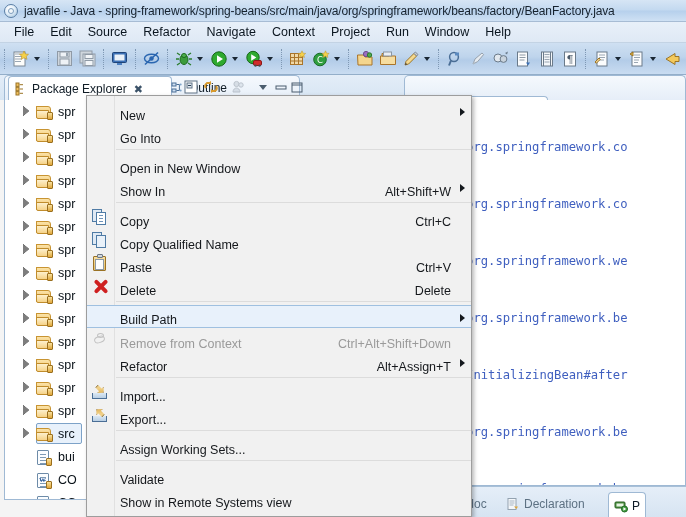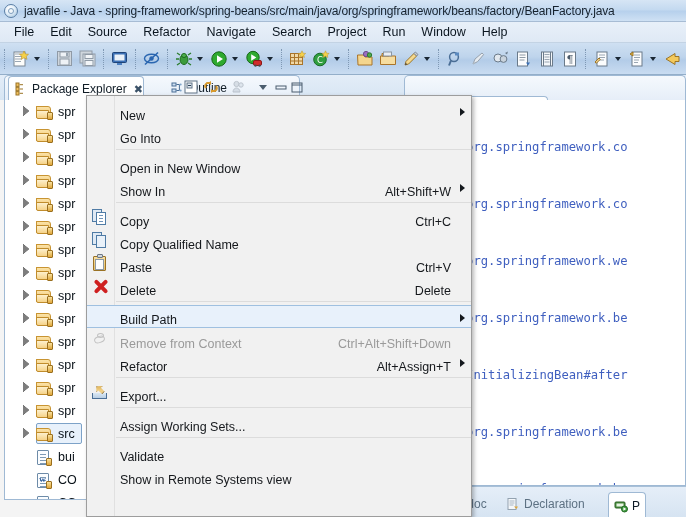--- a/index.html
+++ b/index.html
@@ -393,21 +393,21 @@
     </div>
     <div class="title-text">javafile - Java - spring-framework/spring-beans/src/main/java/org/springframework/beans/factory/BeanFactory.java</div>
   </div>
 
   <div class="menubar">
     <div class="mi">File</div>
     <div class="mi">Edit</div>
     <div class="mi">Source</div>
     <div class="mi">Refactor</div>
     <div class="mi">Navigate</div>
-    <div class="mi">Search</div>
+    <div class="mi">Context</div>
     <div class="mi">Project</div>
     <div class="mi">Run</div>
     <div class="mi">Window</div>
     <div class="mi">Help</div>
   </div>
 
   <div class="toolbar">
     <div class="tb-sep"></div>
     <div class="tb-btn">
       <svg width="18" height="18" viewBox="0 0 18 18">
@@ -597,21 +597,21 @@
       <svg width="18" height="18" viewBox="0 0 18 18">
           <path d="M12 3.5v3h4v5h-4v3l-9-5.5z" fill="#f3c95c" stroke="#9c7526"></path>
         </svg>
     </div>
   </div>
 
   <div class="tabrow">
     <div class="tabgroup-left"></div>
     <div class="tabgroup-right"></div>
 
-    <div class="tab active" style="left:8px; width:136px;">
+    <div class="tab active" style="left:8px; width:164px;">
       <span class="tabicon">
         <svg width="14" height="14" viewBox="0 0 14 14">
             <rect x="2" y="1" width="3" height="3.4" fill="#f0c060" stroke="#9c7526"></rect>
             <rect x="2" y="5.3" width="3" height="3.4" fill="#f0c060" stroke="#9c7526"></rect>
             <rect x="2" y="9.6" width="3" height="3.4" fill="#f0c060" stroke="#9c7526"></rect>
             <line x1="5.6" y1="2.7" x2="9" y2="2.7" stroke="#9c7526"></line>
             <line x1="5.6" y1="7" x2="9" y2="7" stroke="#9c7526"></line>
             <line x1="5.6" y1="11.3" x2="9" y2="11.3" stroke="#9c7526"></line>
           </svg>
       </span>
@@ -1070,20 +1070,29 @@
     </div>
 
     <div class="mrow">
       <span class="m-label">Refactor</span>
       <span class="m-accel">Alt+Assign+T</span>
       <span class="m-sub"></span>
     </div>
 
     <div class="msep"></div>
 
+    <div class="mrow">
+      <span class="m-ic">
+          <span class="ci-imp">
+            <span class="tray"></span>
+            <span class="arr"></span>
+          </span>
+        </span>
+      <span class="m-label">Import...</span>
+    </div>
 
     <div class="mrow">
       <span class="m-ic">
           <span class="ci-imp ci-exp">
             <span class="tray"></span>
             <span class="arr"></span>
           </span>
         </span>
       <span class="m-label">Export...</span>
     </div>

